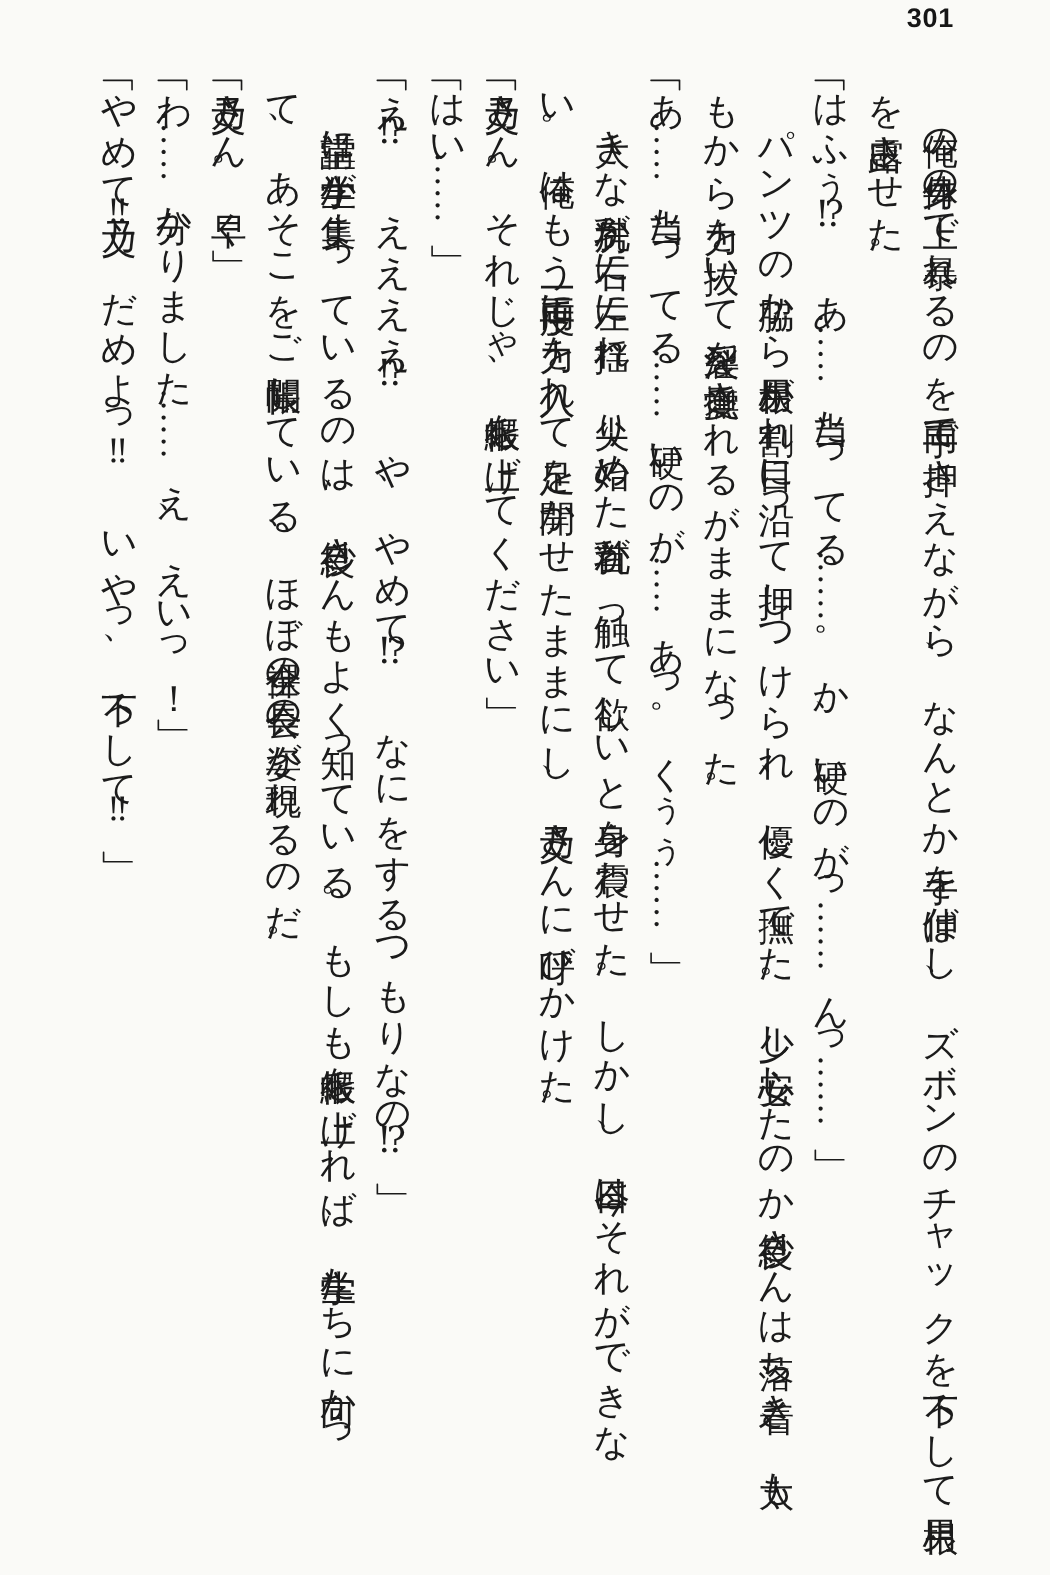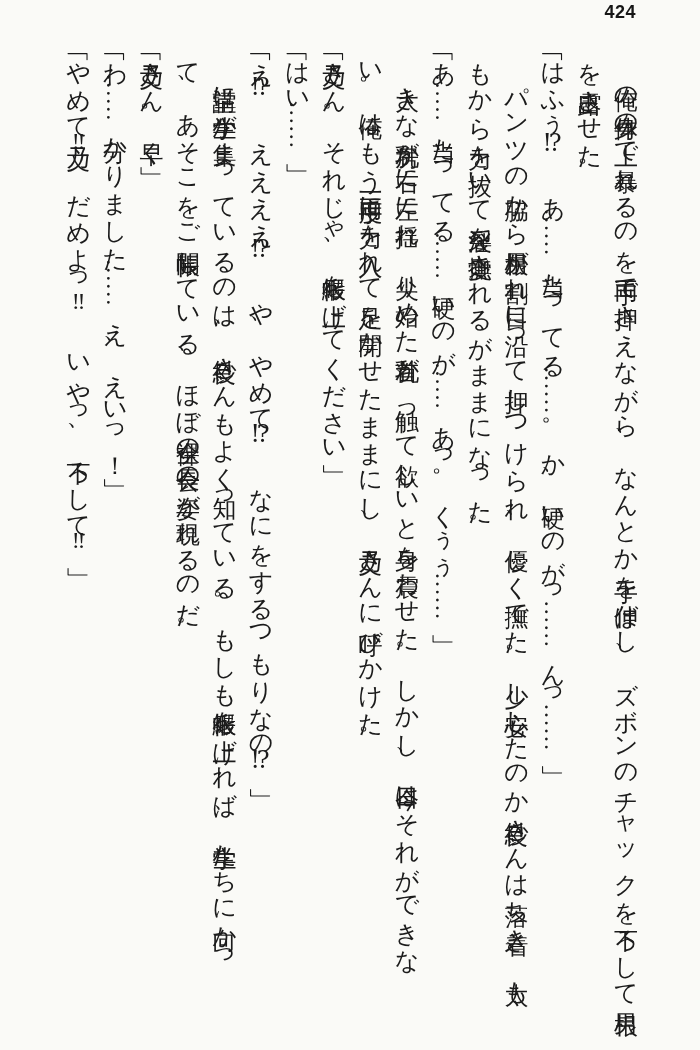--- a/index.html
+++ b/index.html
@@ -44,21 +44,21 @@
     text-indent: 0;
   }
   .text-area p.indent {
     text-indent: 1em;
   }
 </style>
 </head>
 <body>
 
 <div class="page" style="background: rgb(250, 250, 247); color: rgb(27, 27, 27);">
-  <div class="page-number">424</div>
+  <div class="page-number">301</div>
 
   <div class="text-area">
     <p class="indent">俺の身体の上で暴れるのを両手で押さえながら、なんとか手を伸ばし、ズボンのチャックを下ろして男根を露出させた。</p>
     <p>「はふぅ⁉　あ……当たってる……。か、硬いのがっ……んっ……」</p>
     <p class="indent">パンツの脇から男根が割れ目に沿って押しつけられ、優しく撫でた。少し安心したのか紗良さんは落ち着き、太ももから力を抜いて淫裂を愛撫されるがままになった。</p>
     <p>「あ……当たってる……硬いのが……あっ。くぅぅ……」</p>
     <p class="indent">大きな乳房が右に左に揺れ、尖り始めた乳首が、触って欲しいと身を震わせた。しかし、今日はそれができない。俺はもう一度両手に力を入れて足を開かせたままにし、文乃さんに呼びかけた。</p>
     <p>「文乃さん。それじゃ、緞帳を上げてください」</p>
     <p>「はい……」</p>
     <p>「え⁉　ええええ⁉　や、やめて⁉　なにをするつもりなの⁉」</p>

